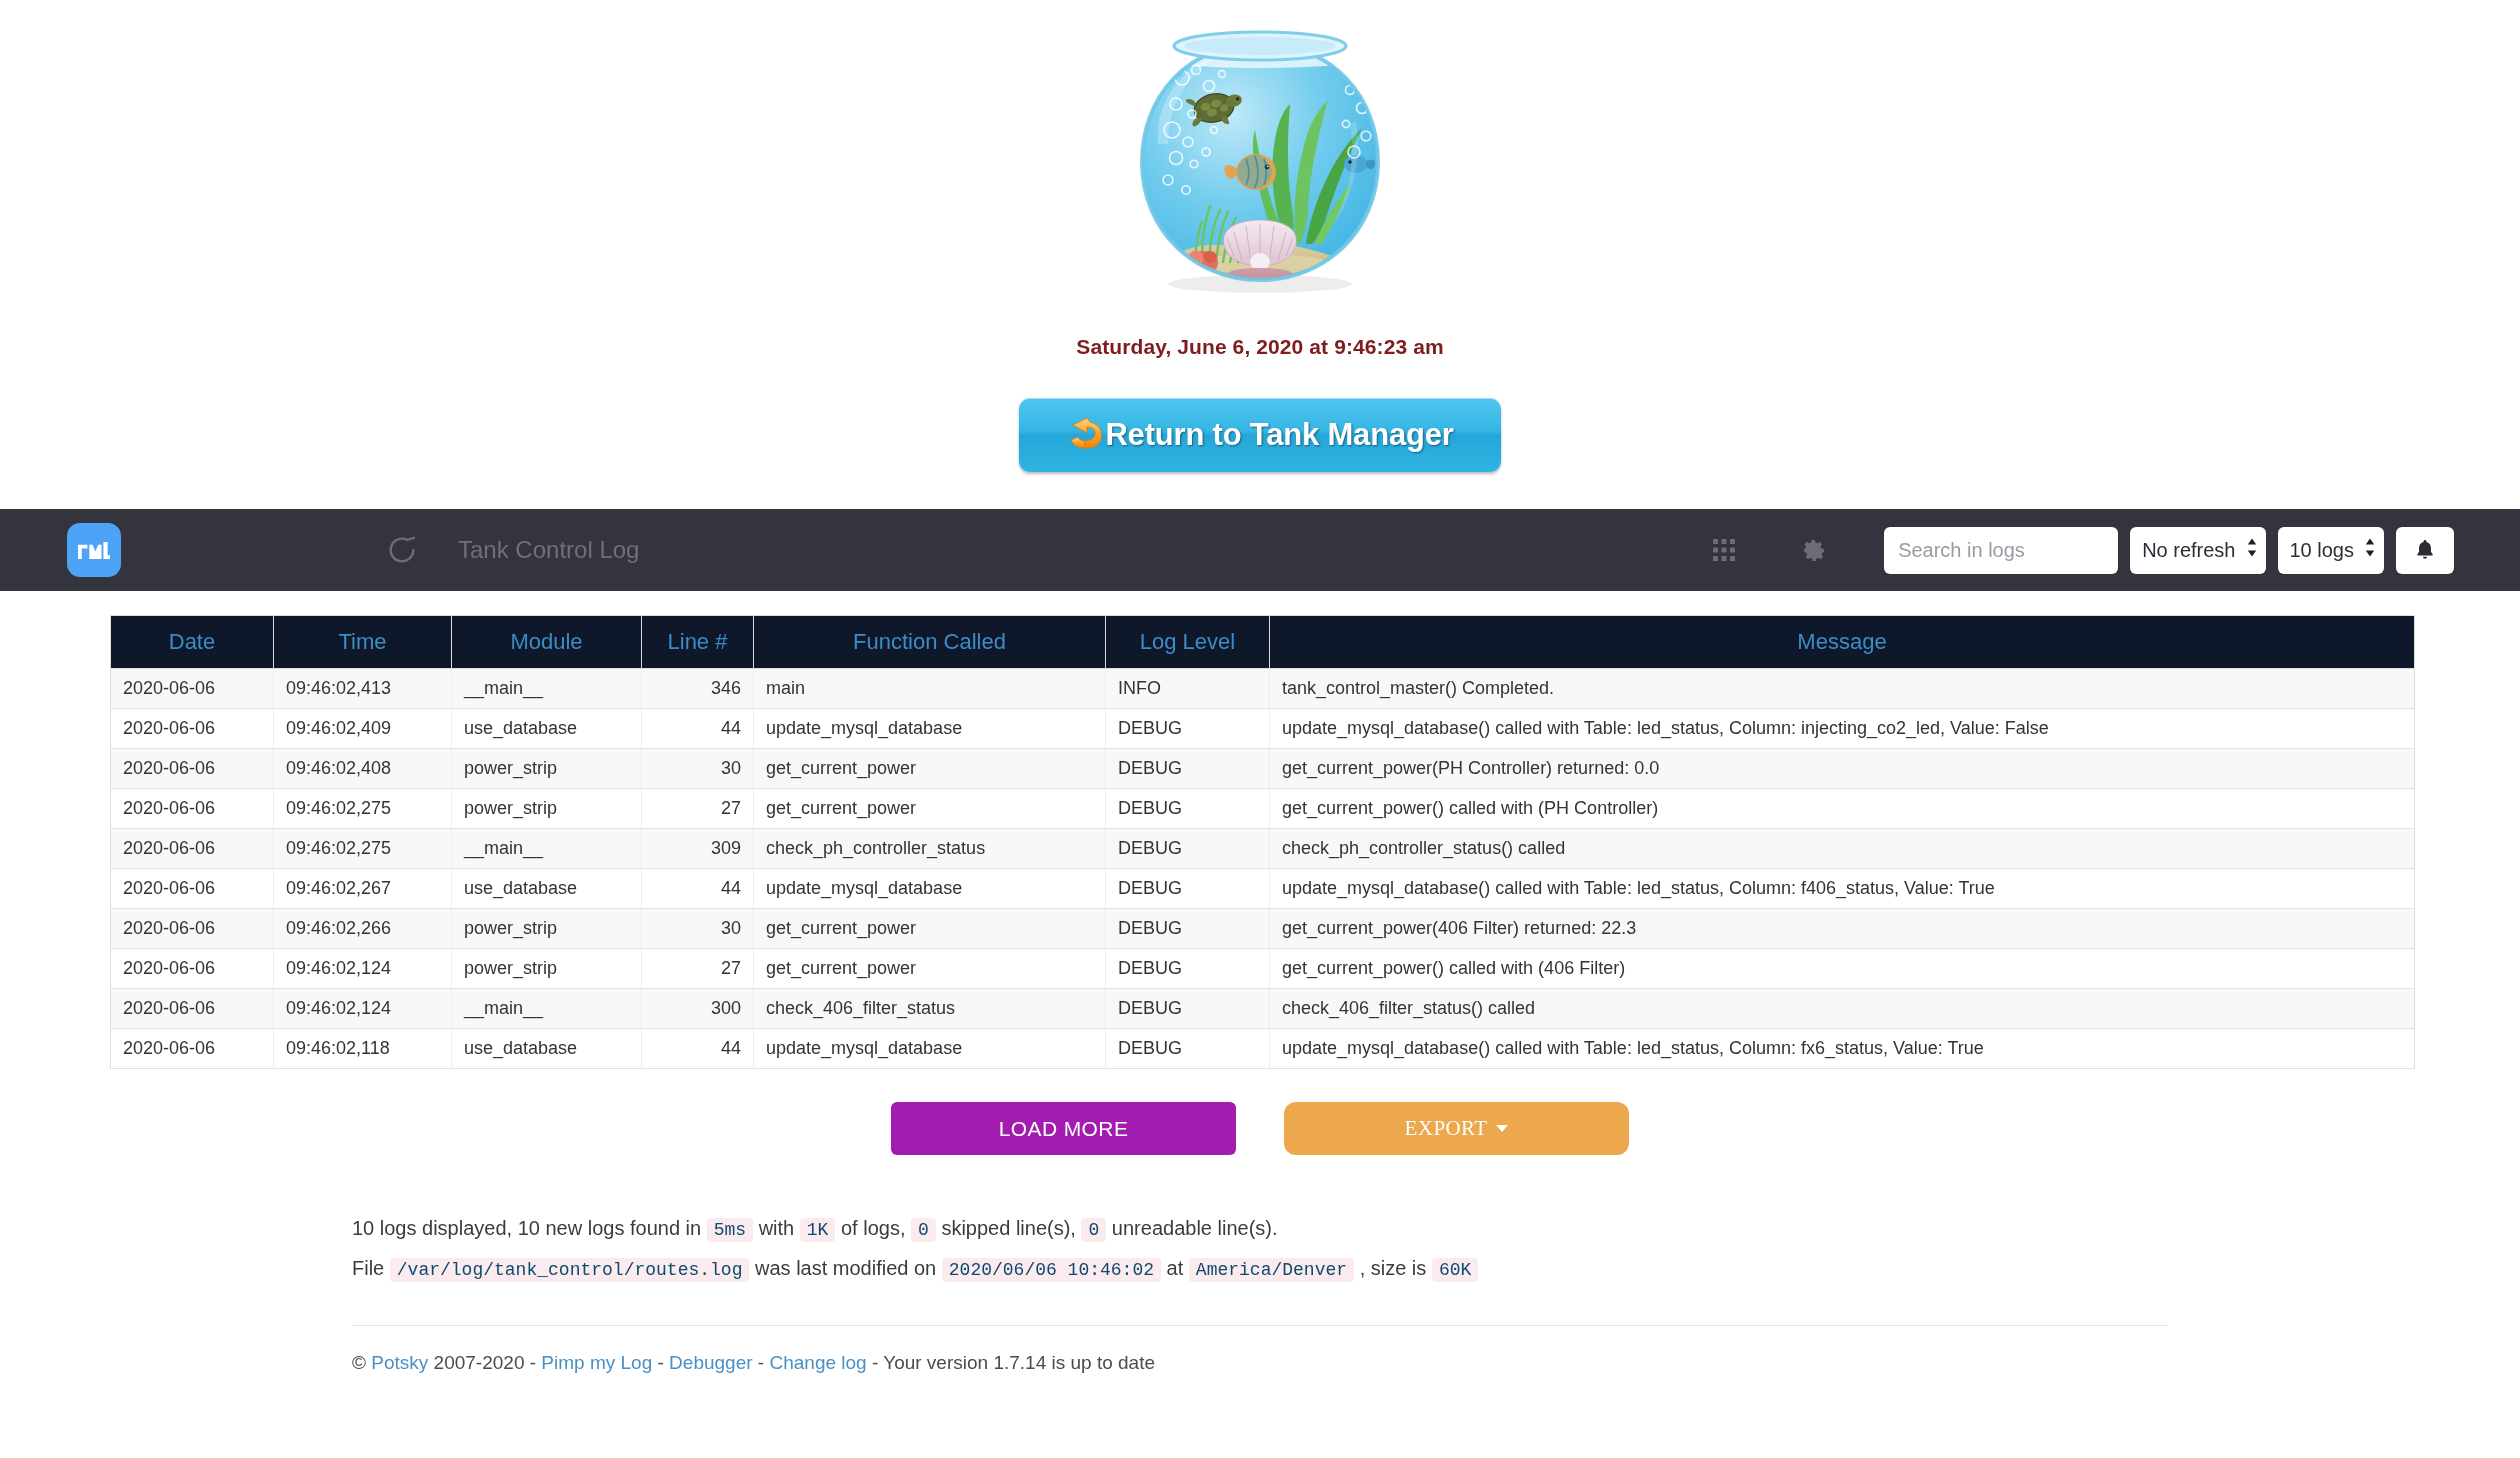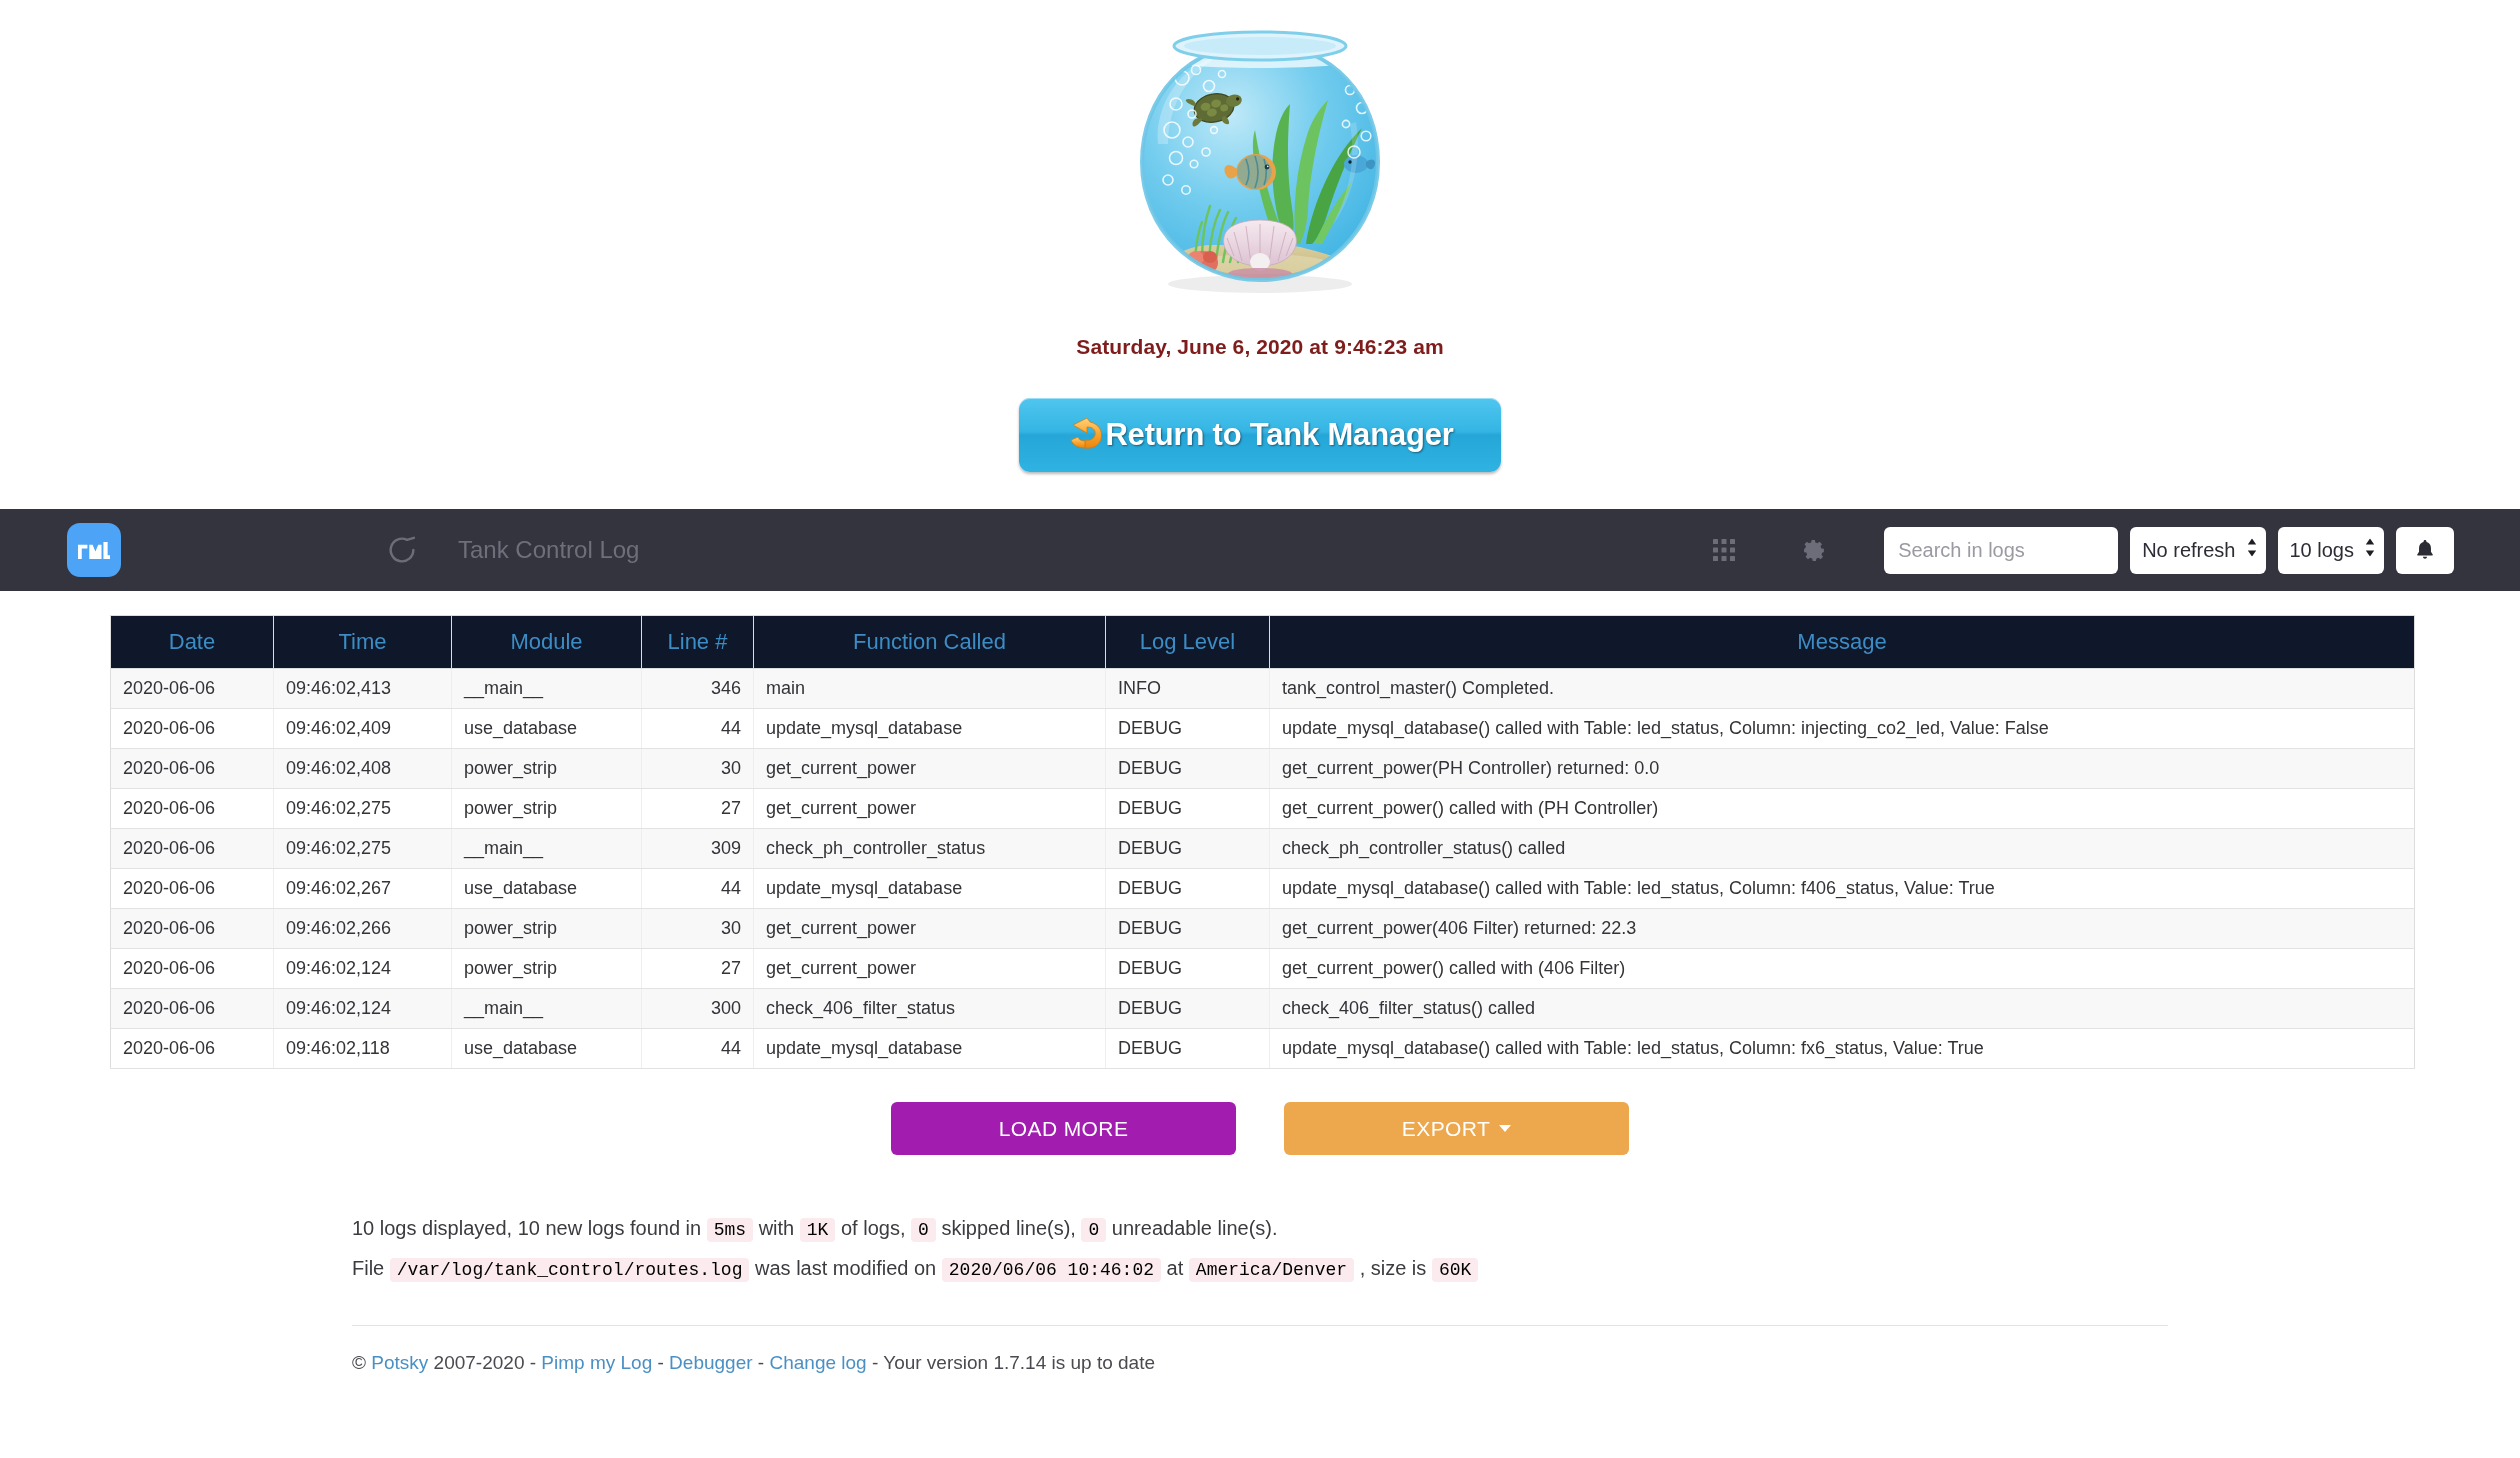--- a/index.html
+++ b/index.html
@@ -207,25 +207,25 @@
     border: none; border-radius: 6px;
     font-size: 21px;
     letter-spacing: 0.4px;
     cursor: pointer;
     font-family: "Liberation Sans", sans-serif;
   }
   .btn-export {
     width: 345px; height: 53px;
     background: #eda74c;
     color: #ffffff;
-    border: none; border-radius: 6px;
+    border: none; border-radius: 12px;
     font-size: 21px;
     letter-spacing: 0.4px;
     cursor: pointer;
-    font-family: Liberation Sans, sans-serif;
+    font-family: Liberation Serif, serif;
     display: inline-flex; align-items: center; justify-content: center;
     gap: 9px;
   }
   .caret-down {
     width: 0; height: 0;
     border-left: 6px solid transparent;
     border-right: 6px solid transparent;
     border-top: 7px solid #ffffff;
     display: inline-block;
   }
@@ -233,21 +233,21 @@
   
   .status {
     margin: 53px 0 0 352px;
     font-size: 20px;
     color: #3b3b40;
     line-height: 2.0;
   }
   code.tag {
     font-family: "Liberation Mono", monospace;
     background: #fbeaee;
-    color: #000000;
+    color: #0c4a6e;
     border-radius: 4px;
     padding: 2px 7px;
     font-size: 18px;
   }
   .divider {
     margin: 37px 352px 0 352px;
     border-top: 1px solid #e3e3e3;
   }
   .copyright {
     margin: 26px 0 4px 352px;

